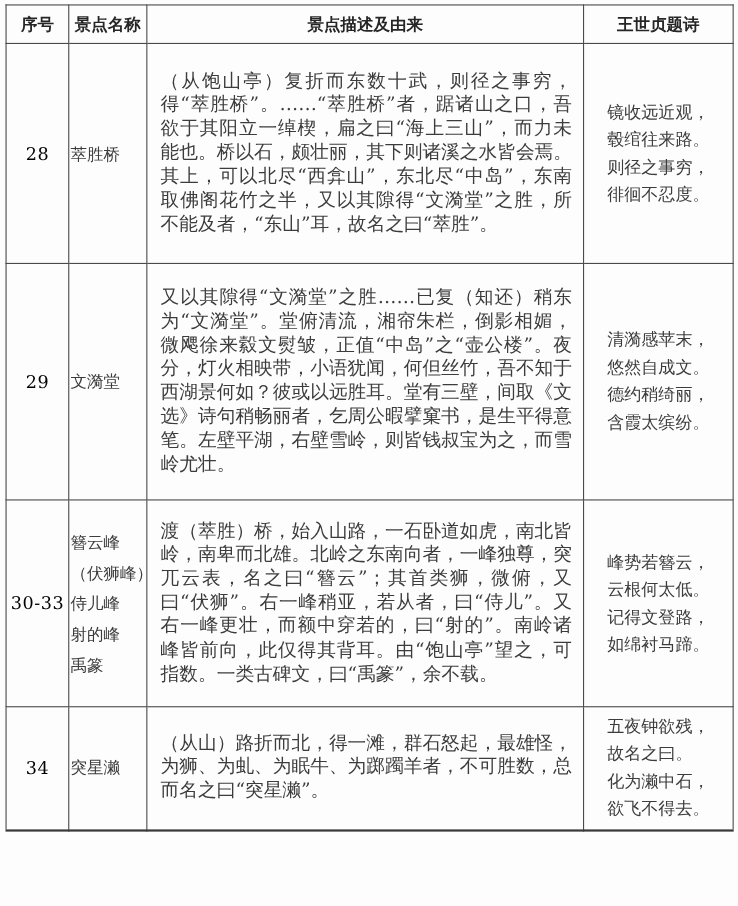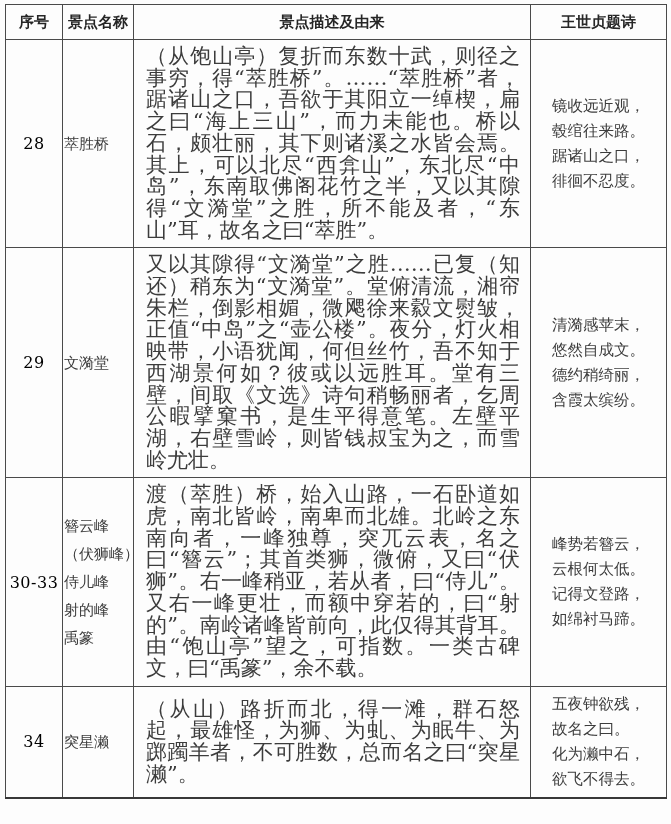--- a/index.html
+++ b/index.html
@@ -51,21 +51,21 @@
   td.name {
     font-size: 15px;
     padding: 0 1px;
   }
   td.name .name-line {
     line-height: 28px;
     white-space: nowrap;
   }
   td.desc {
     padding: 6px 10px 6px 12px;
-    font-size: 21px;
+    font-size: 17px;
     line-height: 21.7px;
     text-align: justify;
     text-justify: inter-ideograph;
   }
   td.poem {
     text-align: center;
     font-size: 15.5px;
     padding: 0 2px;
     margin-left: 20px;
   }
@@ -107,21 +107,21 @@
     <tr class="r-28">
       <td class="seq">28</td>
       <td class="name">
         <div class="name-line">萃胜桥</div>
       </td>
       <td class="desc">（从饱山亭）复折而东数十武，则径之事穷，得“萃胜桥”。……“萃胜桥”者，踞诸山之口，吾欲于其阳立一绰楔，扁之曰“海上三山”，而力未能也。桥以石，颇壮丽，其下则诸溪之水皆会焉。其上，可以北尽“西弇山”，东北尽“中岛”，东南取佛阁花竹之半，又以其隙得“文漪堂”之胜，所不能及者，“东山”耳，故名之曰“萃胜”。</td>
       <td class="poem">
         <div class="poem-block">
           <div class="poem-line">镜收远近观，</div>
           <div class="poem-line">毂绾往来路。</div>
-          <div class="poem-line">踞诸山之口，</div>
+          <div class="poem-line">则径之事穷，</div>
           <div class="poem-line">徘徊不忍度。</div>
         </div>
       </td>
     </tr>
 
     <tr class="r-29">
       <td class="seq">29</td>
       <td class="name">
         <div class="name-line">文漪堂</div>
       </td>

